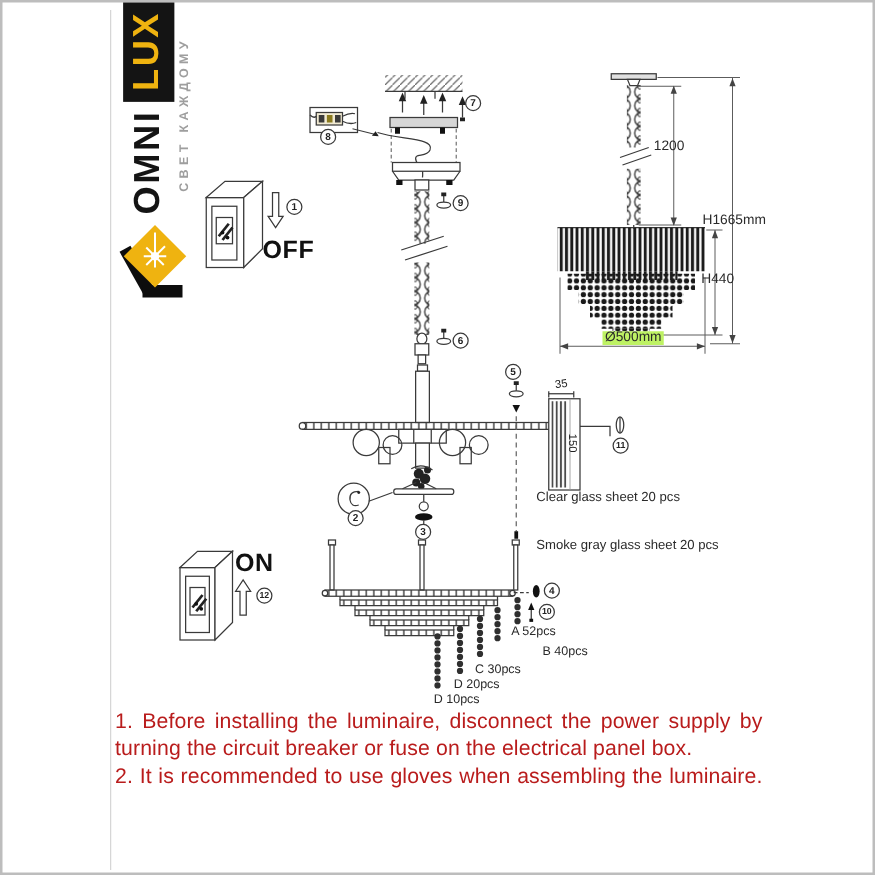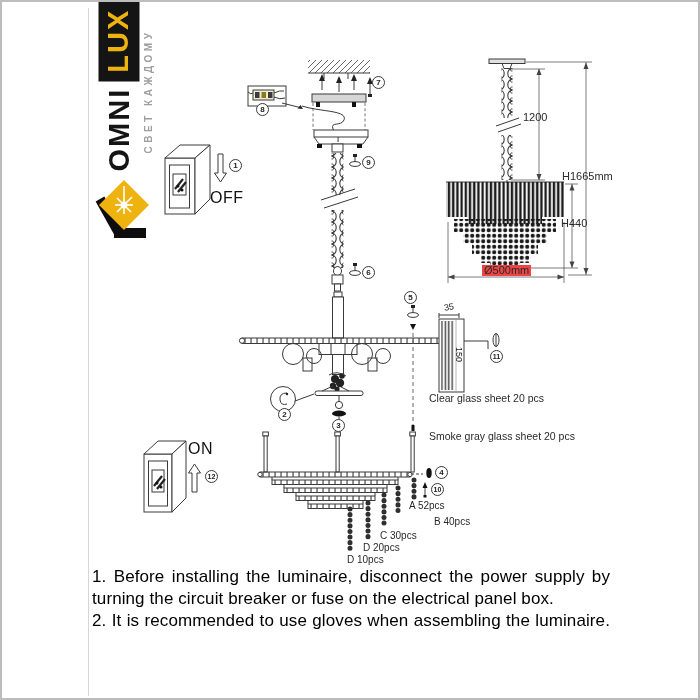--- a/index.html
+++ b/index.html
@@ -21,33 +21,33 @@
   .lux{font-size:29px;font-weight:700;color:#efb310;letter-spacing:2px;}
   .tagline-rot{position:absolute;left:68px;top:83px;width:158px;height:13px;z-index:2;
                transform:rotate(-90deg);font-size:10px;letter-spacing:3.5px;
                color:#9e9e9e;font-weight:700;text-align:center;}
 
   .marker{position:absolute;z-index:3;width:13px;height:13px;border:1.2px solid #3a3a3a;
           border-radius:50%;display:flex;align-items:center;justify-content:center;
           font-size:8px;font-weight:700;color:#222;background:#fff;box-sizing:border-box;}
   .marker.wide{font-size:7px;}
 
-  .switch-lbl{position:absolute;z-index:2;font-weight:400;font-size:16px;color:#111;letter-spacing:0.5px;}
+  .switch-lbl{position:absolute;z-index:2;font-weight:700;font-size:20px;color:#111;letter-spacing:0.5px;}
 
   .dim{font-size:11px;color:#2a2a2a;}
   .small{font-size:9px;}
   .glass-txt{font-size:10.5px;color:#2a2a2a;}
   .bead-lbl{font-size:10px;color:#2a2a2a;}
-  .bg-white{background:#ef4444;padding:0 2px;}
+  .bg-white{background:#bef264;padding:0 2px;}
   .rot90{transform:rotate(90deg);}
   .tilt{transform:rotate(-8deg);}
   .ctr{text-align:center;}
 
   .instructions{position:absolute;left:90px;top:564px;width:518px;z-index:2;}
-  .instructions p{margin:0;font-size:17px;line-height:22px;color:#000000;
+  .instructions p{margin:0;font-size:17px;line-height:22px;color:#b91c1c;
                   text-align:justify;letter-spacing:0.1px;}
   .instructions p.stretch{text-align-last:justify;}
 </style>
 </head>
 <body>
 
 <div class="page">
   <div class="page-edge"></div>
 
   <svg class="art" width="700" height="700" viewBox="0 0 700 700">

